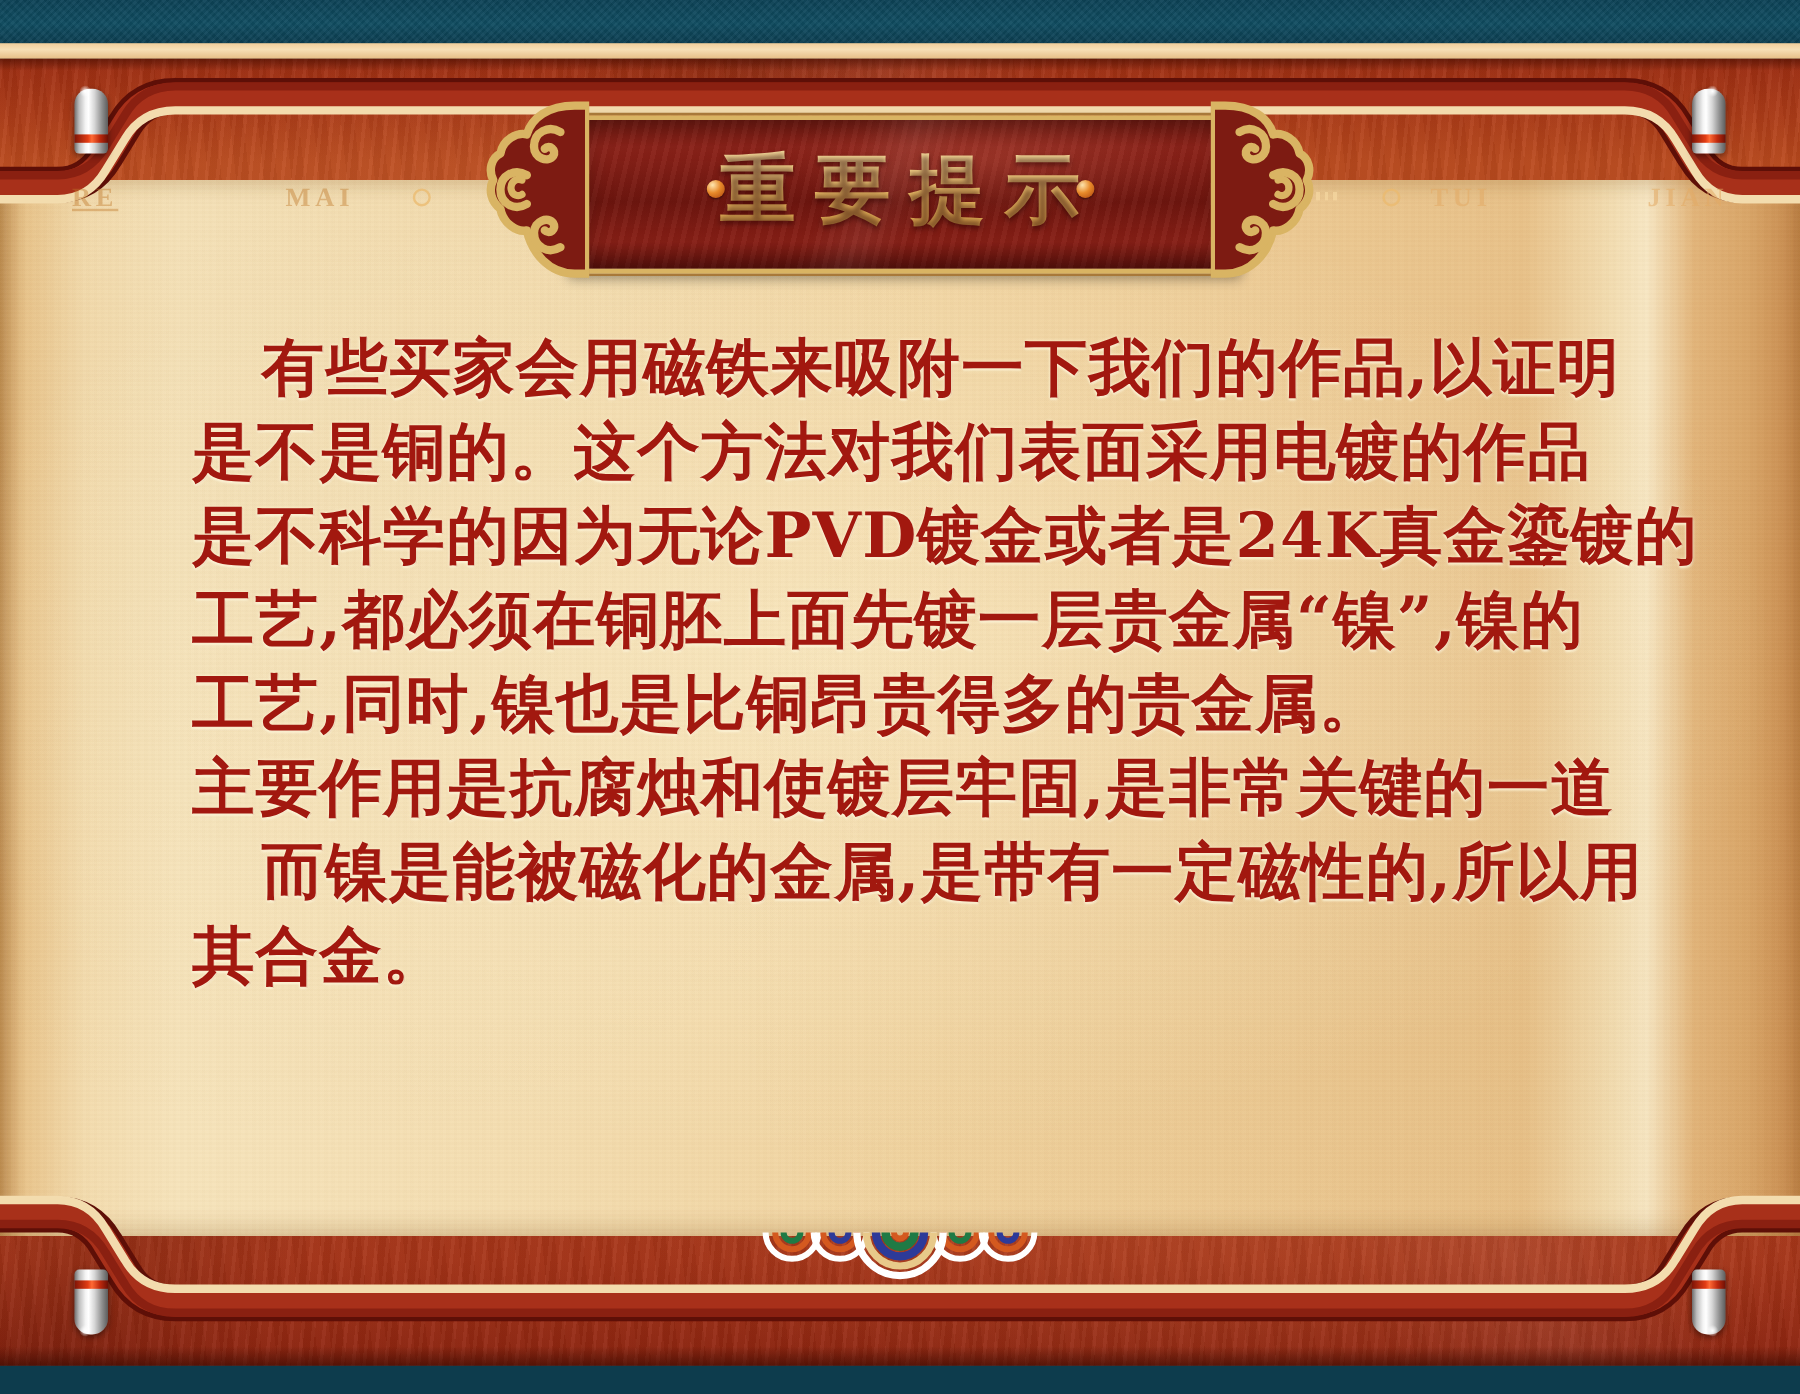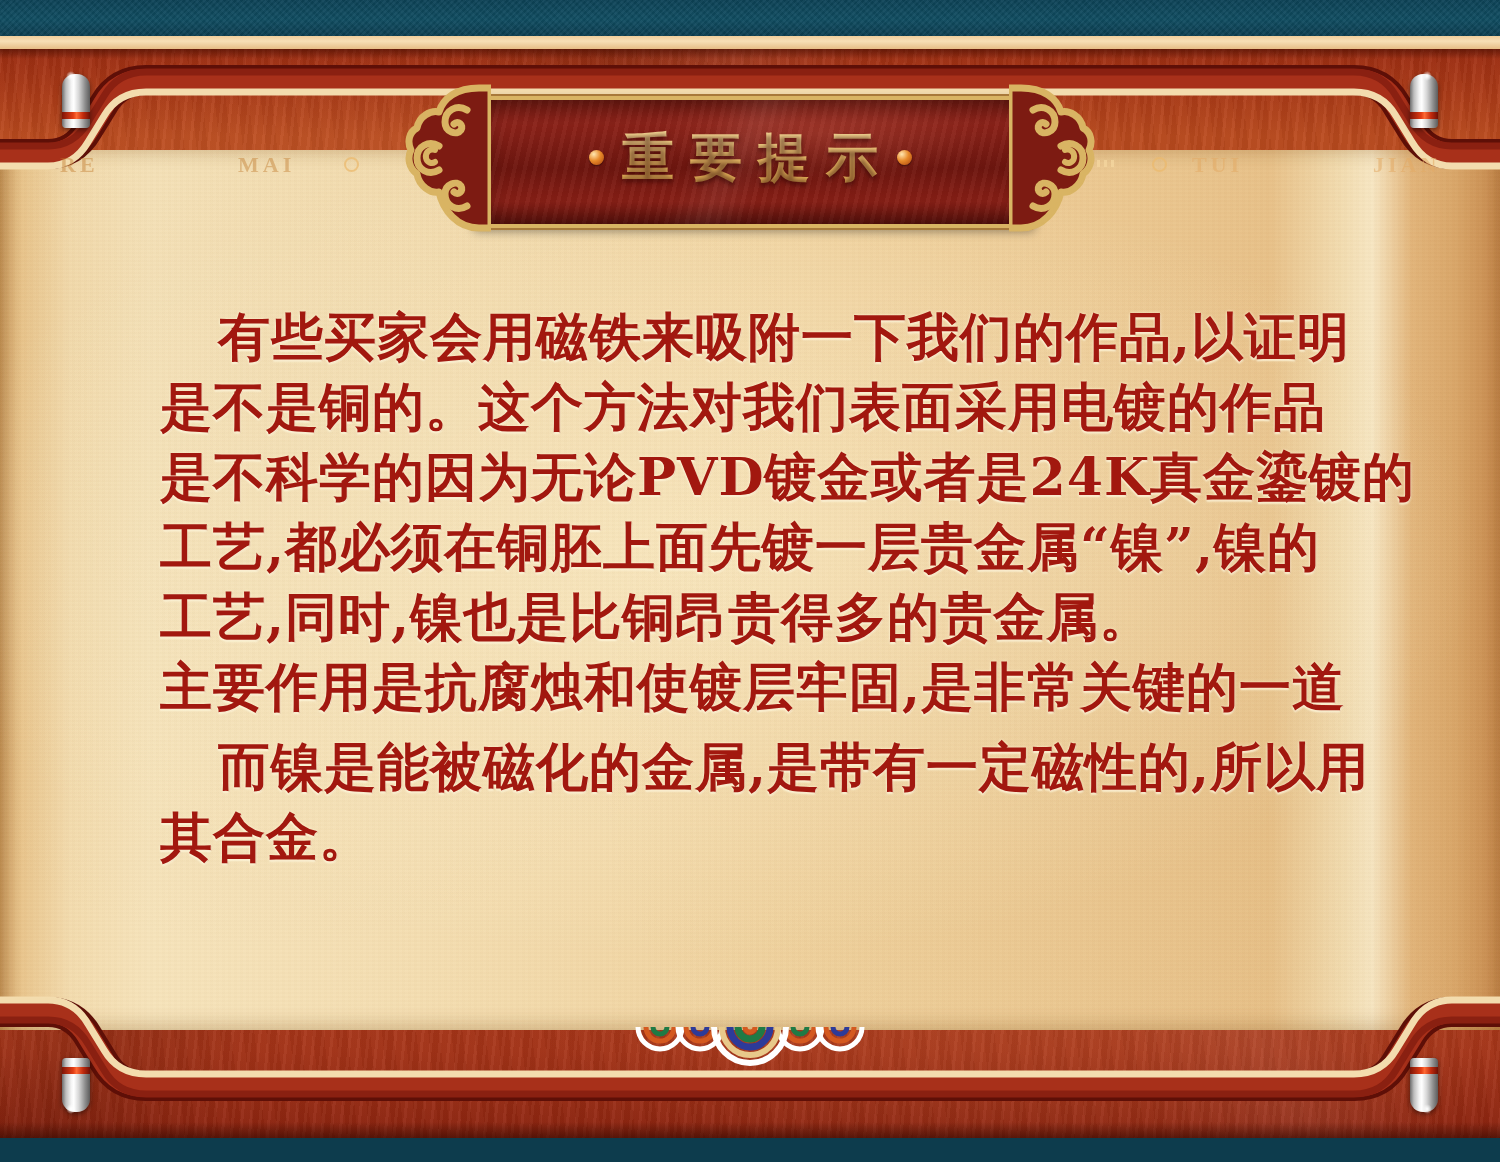--- a/index.html
+++ b/index.html
@@ -96,21 +96,21 @@
   .knob.tr{left:1410px;top:74px;}         .knob.tr .band{top:38px;}  .knob.tr .gleam{left:12px;top:-3px;}
   .knob.bl{left:62px;top:1058px;border-radius:4px 4px 13px 13px;}  .knob.bl .band{top:9px;}  .knob.bl .gleam{left:4px;top:46px;}
   .knob.br{left:1410px;top:1058px;border-radius:4px 4px 13px 13px;}.knob.br .band{top:9px;}  .knob.br .gleam{left:12px;top:46px;}
 
   
   .pinyin{
     position:absolute;top:152px;font-family:"Liberation Serif",serif;
     font-size:22px;letter-spacing:4px;color:rgba(190,120,40,.42);
     font-weight:700;pointer-events:none;
   }
-  .pinyin.p1{left:60px;}
+  .pinyin.p1{left:60px;text-decoration:underline;}
   .pinyin.p2{left:238px;}
   .pinyin.p3{left:1192px;color:rgba(225,170,100,.55);text-align:center;}
   .pinyin.p4{left:1373px;color:rgba(225,170,100,.55);}
   .dotmark{
     position:absolute;top:157px;width:11px;height:11px;border-radius:50%;
     border:2px solid rgba(235,185,110,.75);pointer-events:none;
   }
   .dotmark.d1{left:344px;} .dotmark.d2{left:1152px;}
   .dashmark{
     position:absolute;top:160px;width:112px;height:7px;pointer-events:none;
@@ -131,21 +131,21 @@
   .plaque-body:after{
     content:"";position:absolute;inset:0;
     background:
       radial-gradient(ellipse 240px 70px at 62% 26%, rgba(255,150,120,.16), transparent 70%),
       linear-gradient(118deg, transparent 40%, rgba(255,255,255,.05) 47%, transparent 54%);
   }
   .plaque-title{
     position:absolute;left:68px;top:12px;width:554px;height:124px;
     display:flex;align-items:center;justify-content:center;
     font-family:"DejaVu Serif","Liberation Serif",serif;
-    font-weight:700;font-size:52px;letter-spacing:16px;text-indent:16px;
+    font-weight:700;font-size:63px;letter-spacing:16px;text-indent:16px;
     background:linear-gradient(180deg,#ffeec2 0%,#f6d896 28%,#e8b862 54%,#d8a24c 74%,#f3d899 100%);
     -webkit-background-clip:text;background-clip:text;color:transparent;
     text-shadow:0 3px 4px rgba(40,0,0,.5);
   }
   .bead{
     position:absolute;top:66px;width:15px;height:15px;border-radius:50%;
     background:radial-gradient(circle at 32% 28%,#ffe6b0,#e88a2a 45%,#a8410b 100%);
     box-shadow:0 1px 2px rgba(0,0,0,.5);
   }
   .bead.b1{left:184px;} .bead.b2{left:492px;}
@@ -160,23 +160,23 @@
     position:absolute;left:160px;top:272px;width:1192px;
     font-family:"DejaVu Serif","Liberation Serif",serif;
     font-weight:700;
     font-size:52px;line-height:70px;
     color:#a2180f;
     letter-spacing:1px;
     text-shadow:0 0 3px rgba(255,246,214,.95), 0 2px 2px rgba(255,250,225,.8), 1px 1px 0 rgba(120,10,0,.18);
     white-space:nowrap;
   }
   .body-text .ln{display:block;height:70px;}
-  .body-text .ln.ind1{padding-left:58px;margin-top:30px;}
+  .body-text .ln.ind1{padding-left:58px;}
   .body-text .ln.ind2{padding-left:48px;}
-  .body-text .ln.gap{margin-top:10px;}
+  .body-text .ln.gap{margin-top:0;}
 </style>
 </head>
 <body>
 
 <div id="stage">
 
   <div class="teal-band"></div>
   <div class="cream-top"></div>
   <div class="wood"></div>
   <div class="wood-shade-top"></div>

